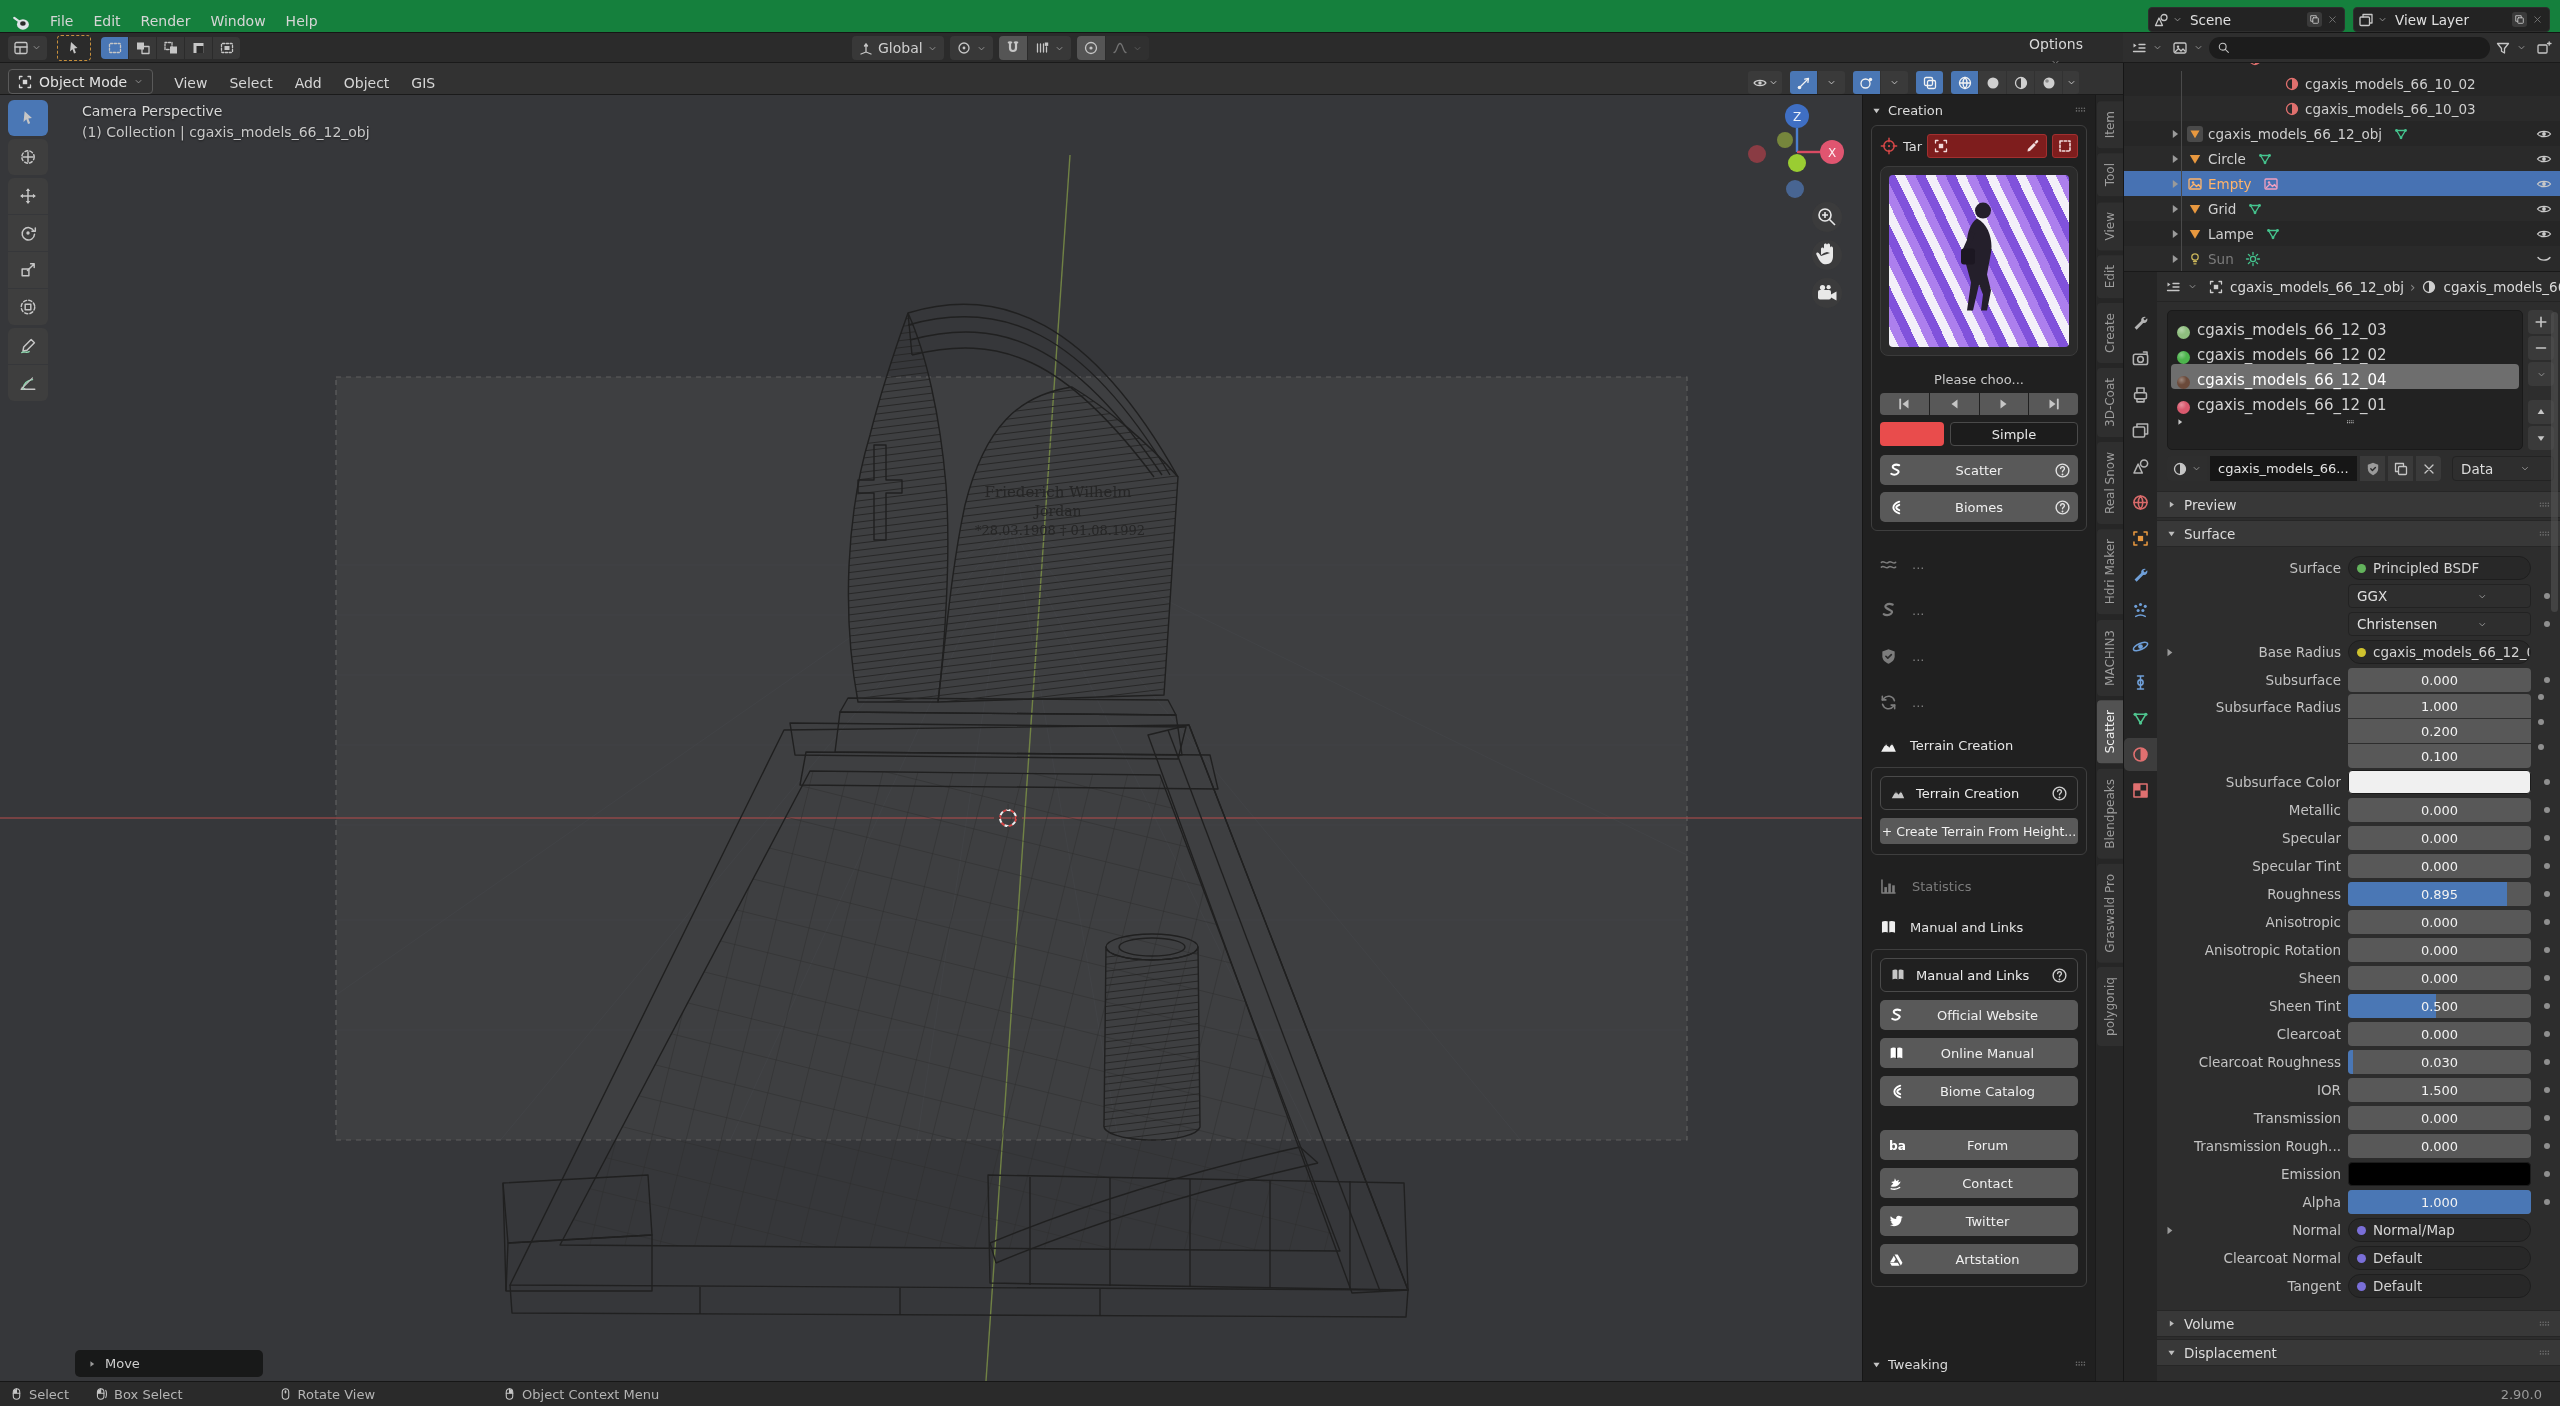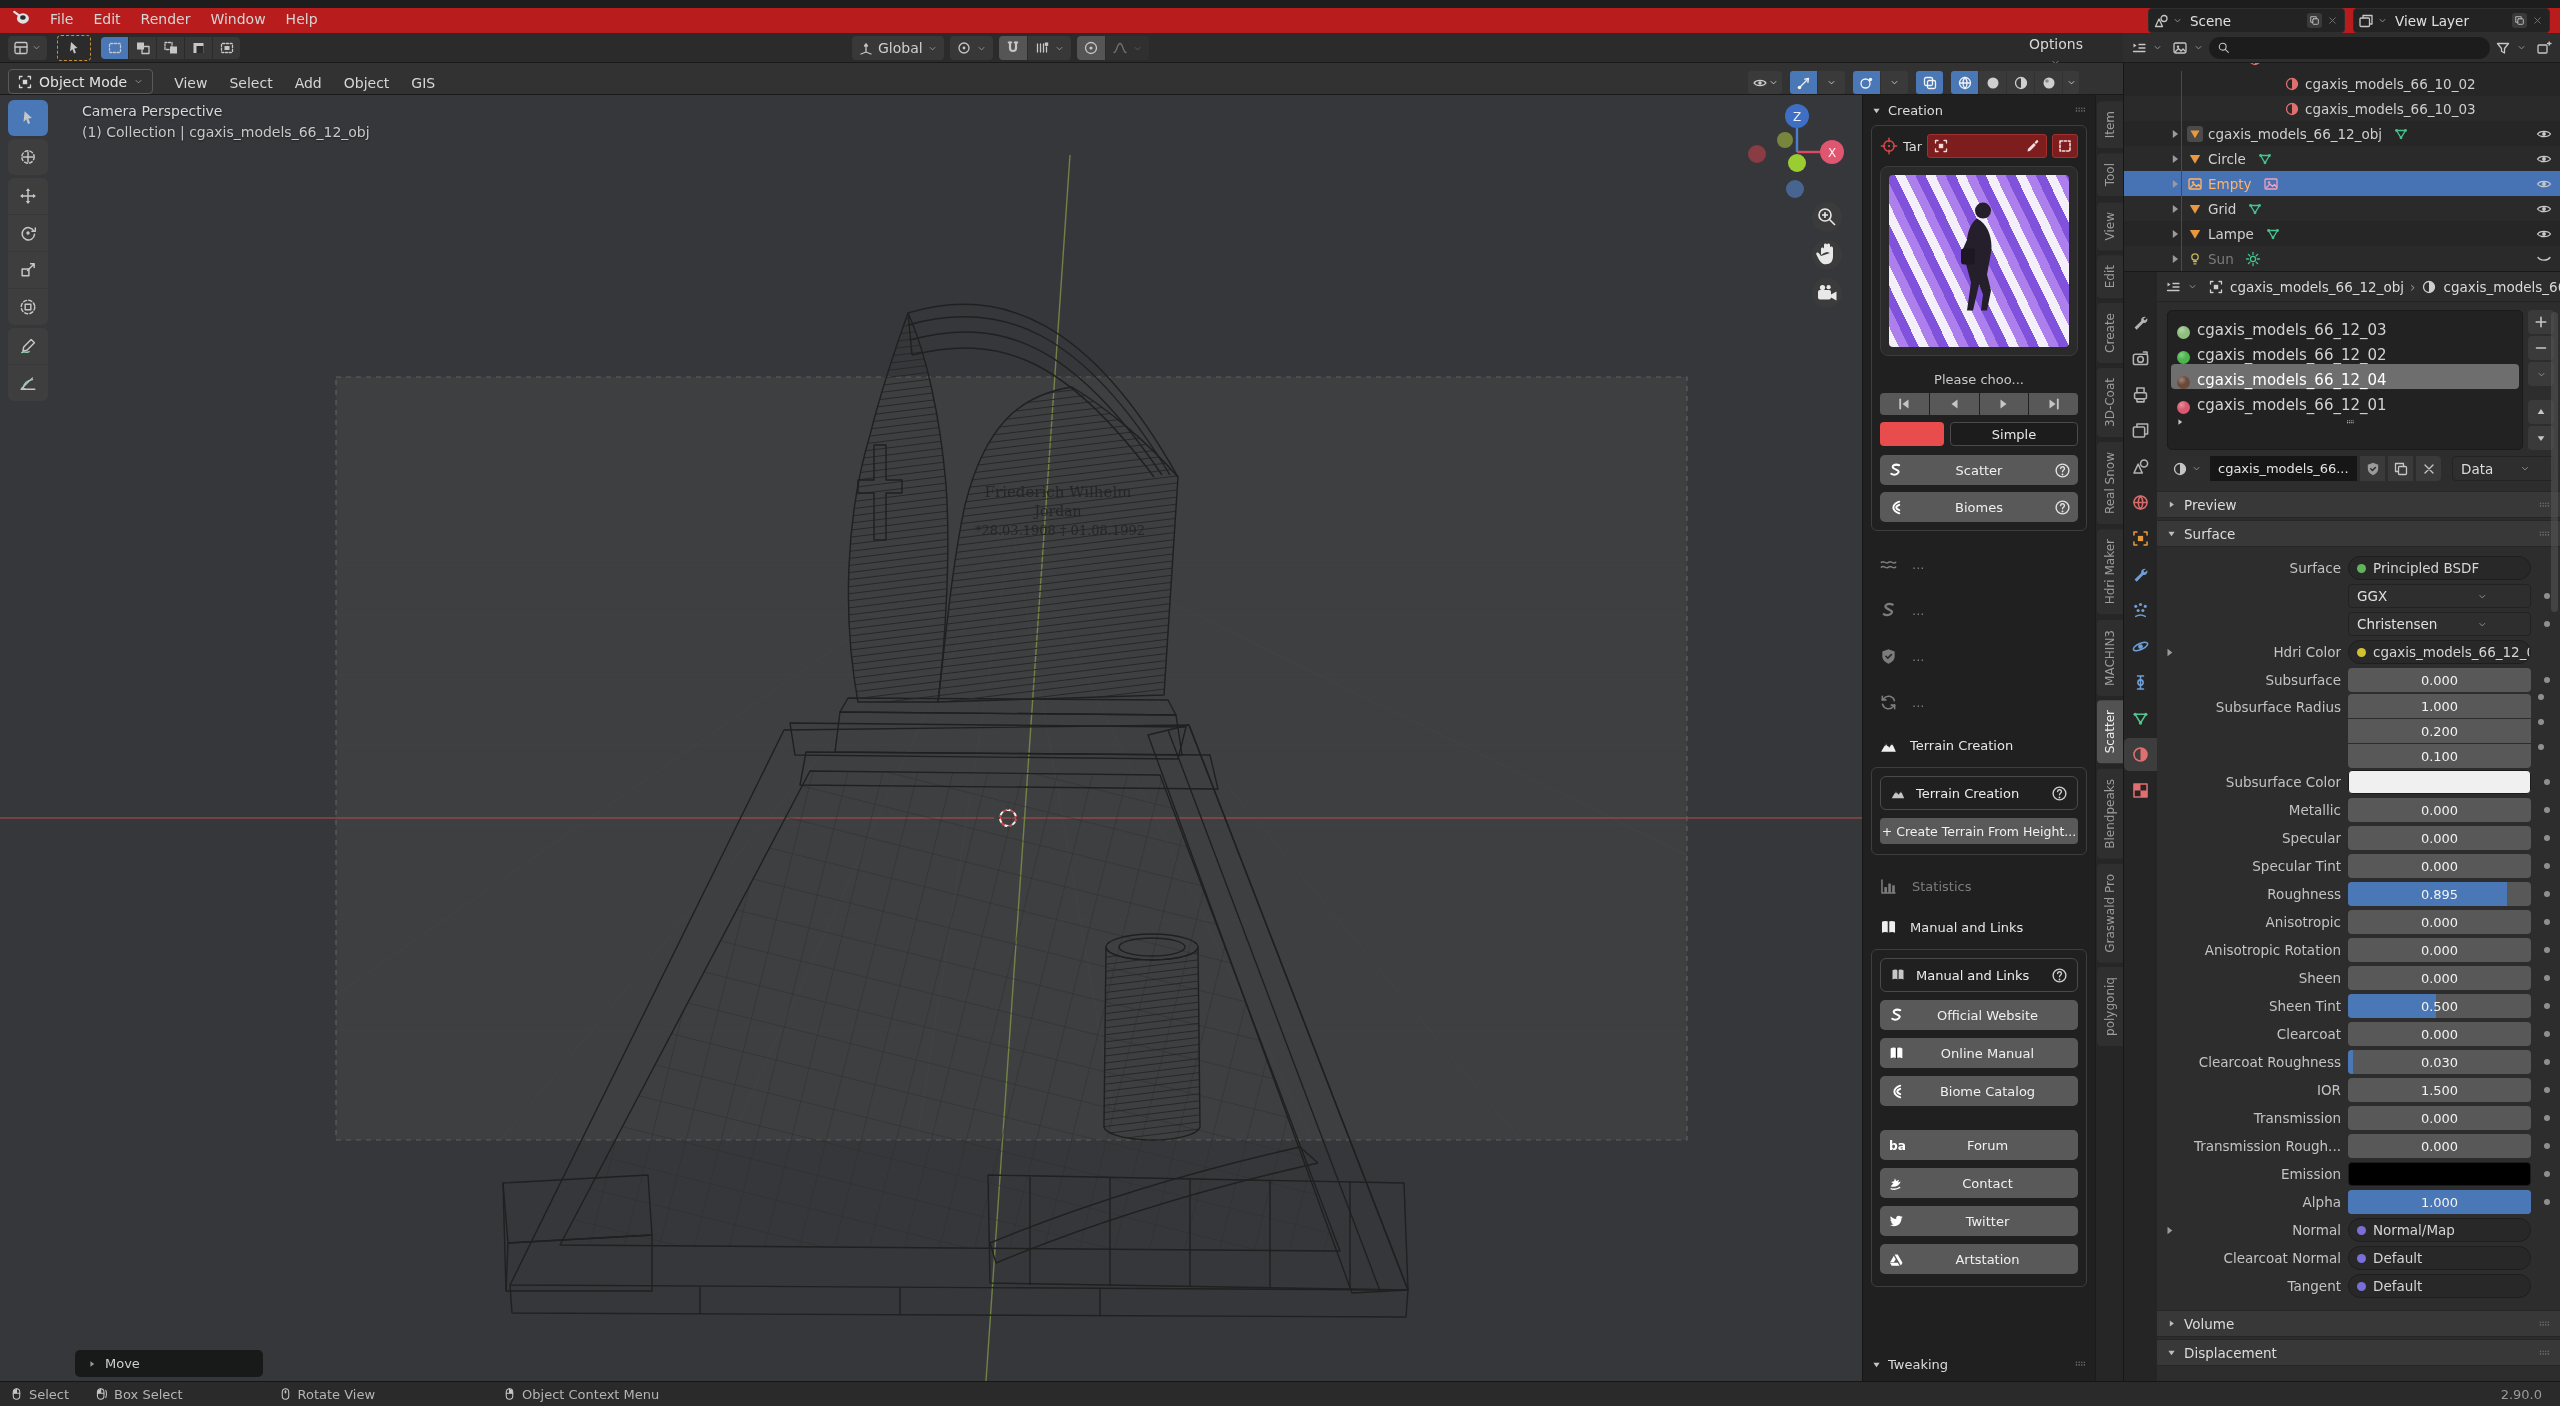--- a/index.html
+++ b/index.html
@@ -2,22 +2,22 @@
 <html><head>
 <meta charset="utf-8">
 <style>
   html,body{margin:0;padding:0;background:#111;}
   *{box-sizing:border-box;user-select:none;}
   #app{position:relative;width:2560px;height:1406px;background:#1d1d1d;
        font-family:"DejaVu Sans",sans-serif;font-size:14px;color:#cfcfcf;overflow:hidden;}
   .ic{display:inline-flex;align-items:center;justify-content:center;width:16px;height:16px;color:#c6c6c6;flex:0 0 auto;}
   .ic svg{width:100%;height:100%;display:block;}
   
-  .topbar{position:absolute;left:0;top:0;width:2560px;height:33px;background:#b91c1c;
-          display:flex;align-items:flex-start;padding:0 10px;gap:2px;border-bottom:1px solid #151515;margin-top:8px;}
+  .topbar{position:absolute;left:0;top:0;width:2560px;height:33px;background:#15803d;
+          display:flex;align-items:flex-end;padding:0 10px;gap:2px;border-bottom:1px solid #151515;}
   .logo{width:22px;height:18px;color:#dfe3e8;margin-right:6px;}
   .menu-item{padding:3px 10px;border-radius:4px;color:#d6d6d6;}
   .wstabs{display:flex;align-items:flex-end;height:100%;margin-left:16px;gap:1px;}
   .wstab{padding:5px 14px 6px;background:#252525;color:#9c9c9c;font-size:13.5px;border-radius:5px 5px 0 0;height:27px;}
   .wstab.active{background:#3e3e3e;color:#fff;}
   .wstab.addtab{padding:5px 9px 6px;}
   .tbright{margin-left:auto;display:flex;gap:8px;align-items:center;}
   .idfield{display:flex;align-items:center;background:#232323;border:1px solid #2e2e2e;border-radius:4px;height:25px;padding:0 4px;gap:3px;}
   .idfield .idtext{min-width:118px;color:#e0e0e0;font-size:13.5px;padding:0 4px;}
   .idfield .mini{width:15px;height:15px;background:#3a3a3a;border-radius:3px;padding:2px;}
@@ -1705,21 +1705,21 @@
             <div class="pdot">
               <i></i>
             </div>
           </div>
           <div class="prow">
             <span class="ic pexp show">
               <svg viewBox="0 0 16 16" fill="none" stroke="currentColor" stroke-width="1.3" stroke-linecap="round" stroke-linejoin="round">
                 <path d="M5.5 3.5l6 4.5-6 4.5z" fill="currentColor" stroke="none"></path>
               </svg>
             </span>
-            <div class="plabel">Hdri Color</div>
+            <div class="plabel">Base Radius</div>
             <div class="pfield">
               <div class="nodefield">
                 <span class="ndot" style="background:#cfc22e"></span>
                 <span>cgaxis_models_66_12_04.jpg</span>
               </div>
             </div>
             <div class="pdot"></div>
           </div>
           <div class="prow">
             <span class="ic pexp">

